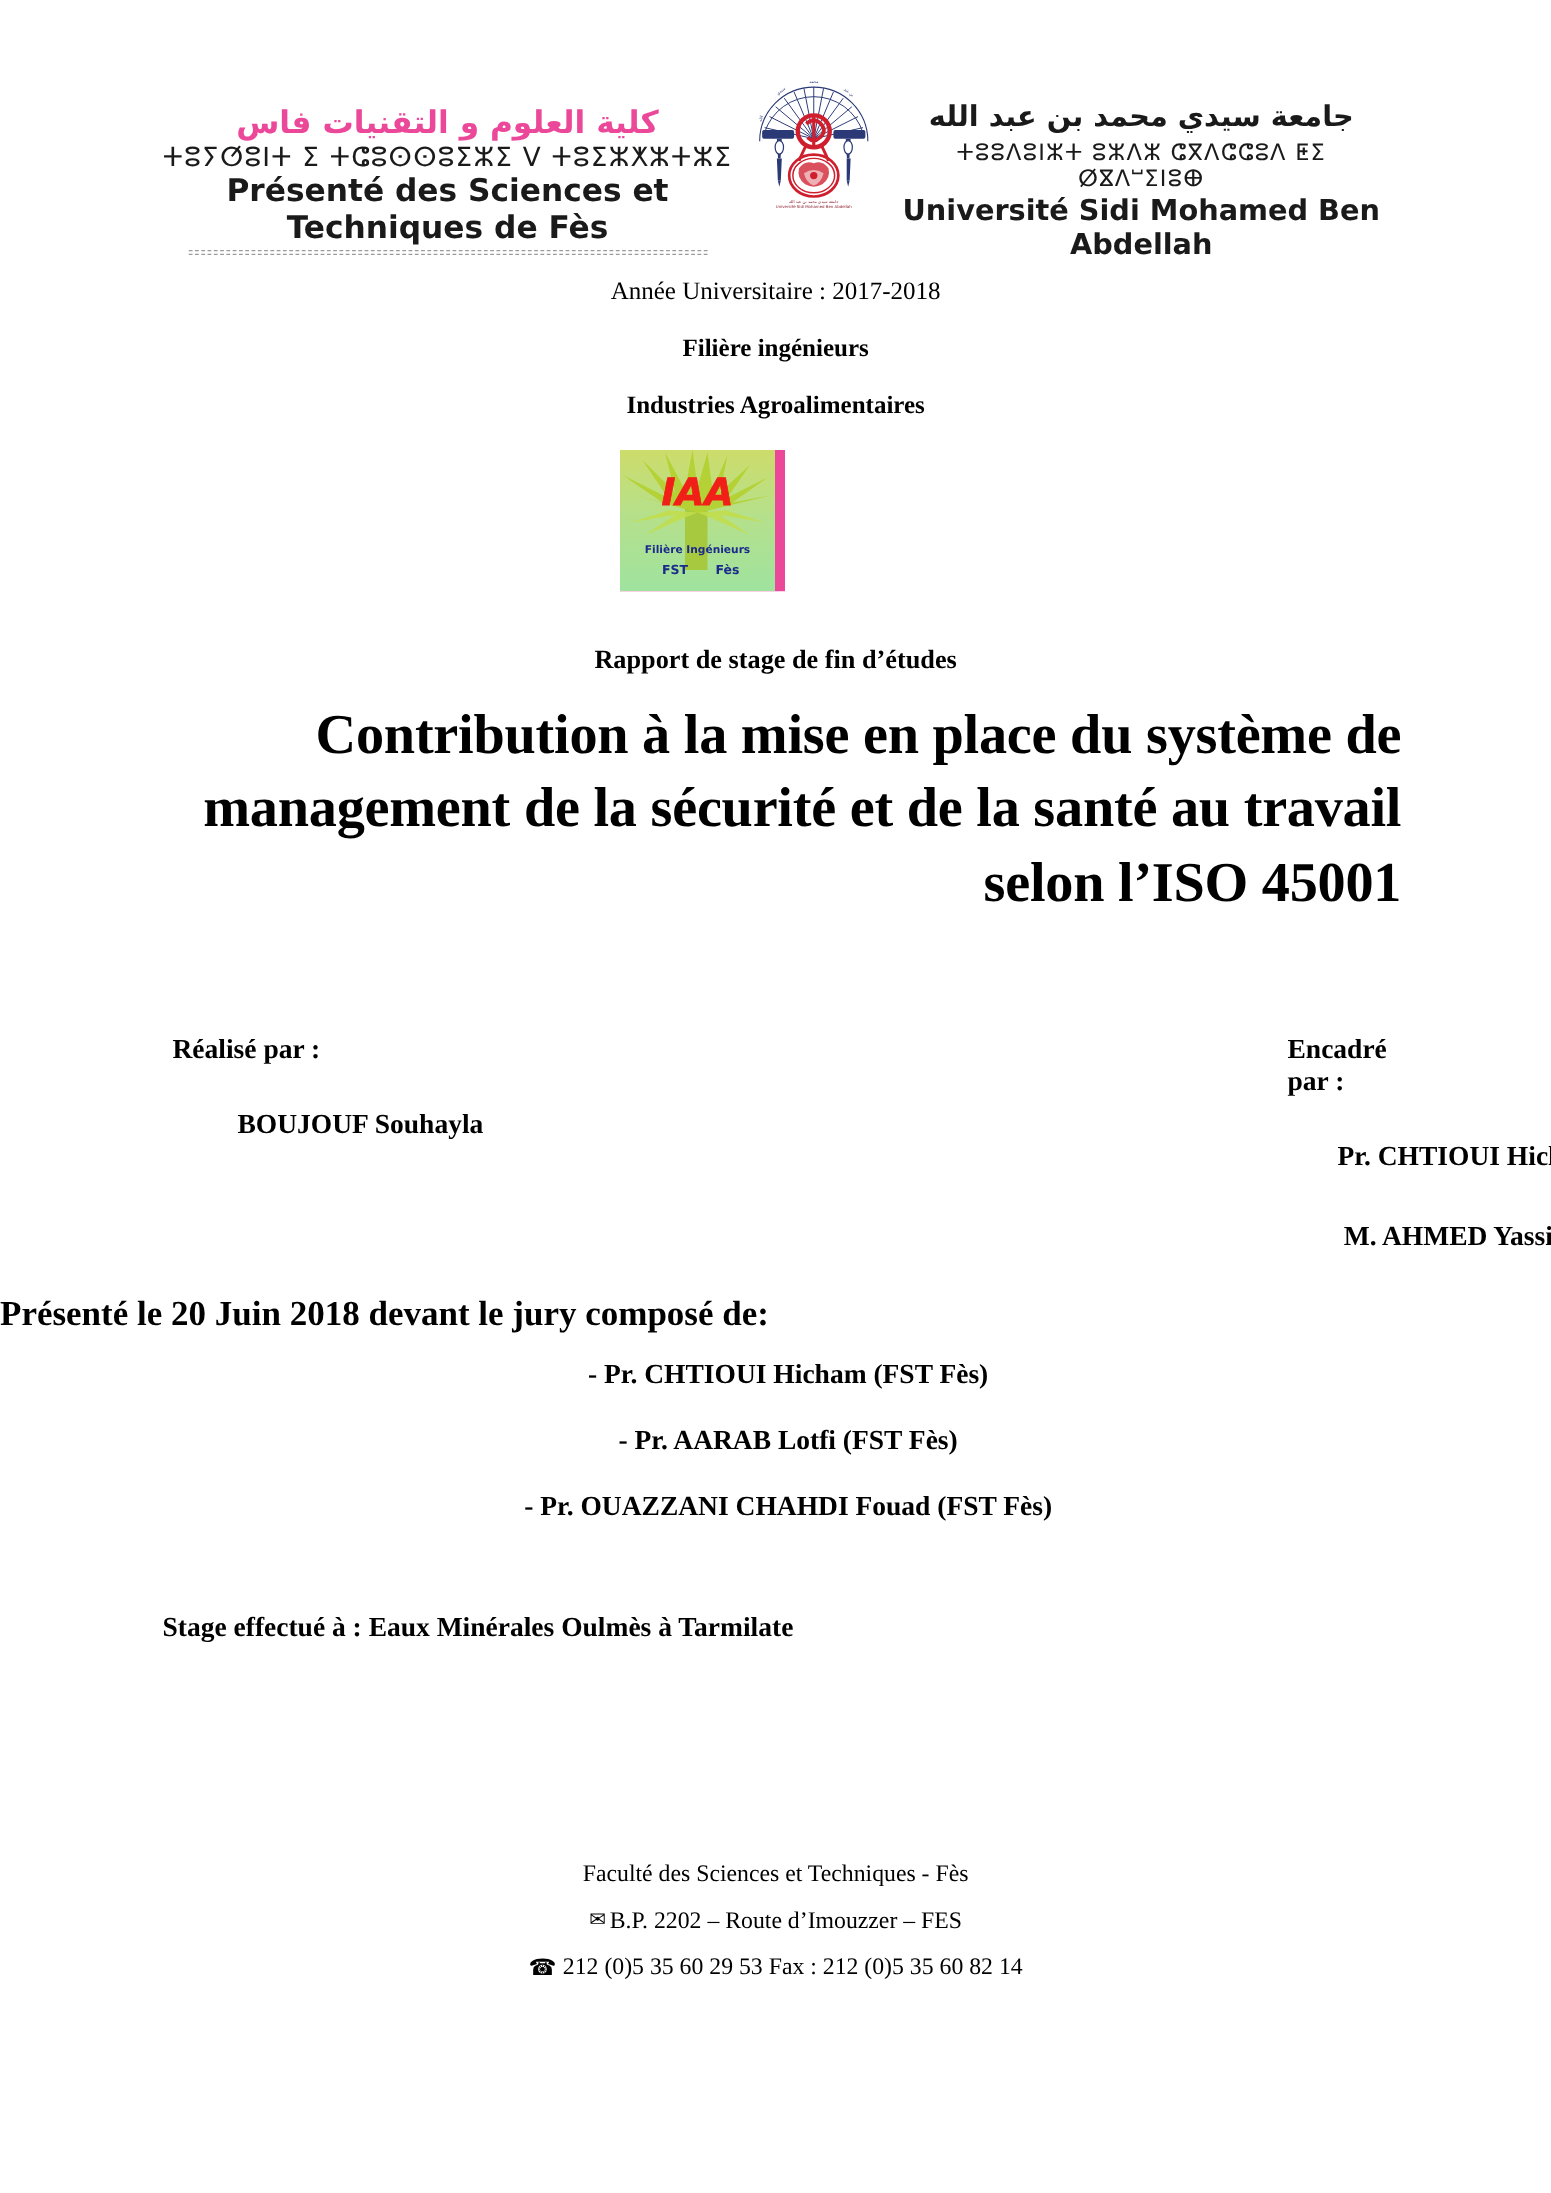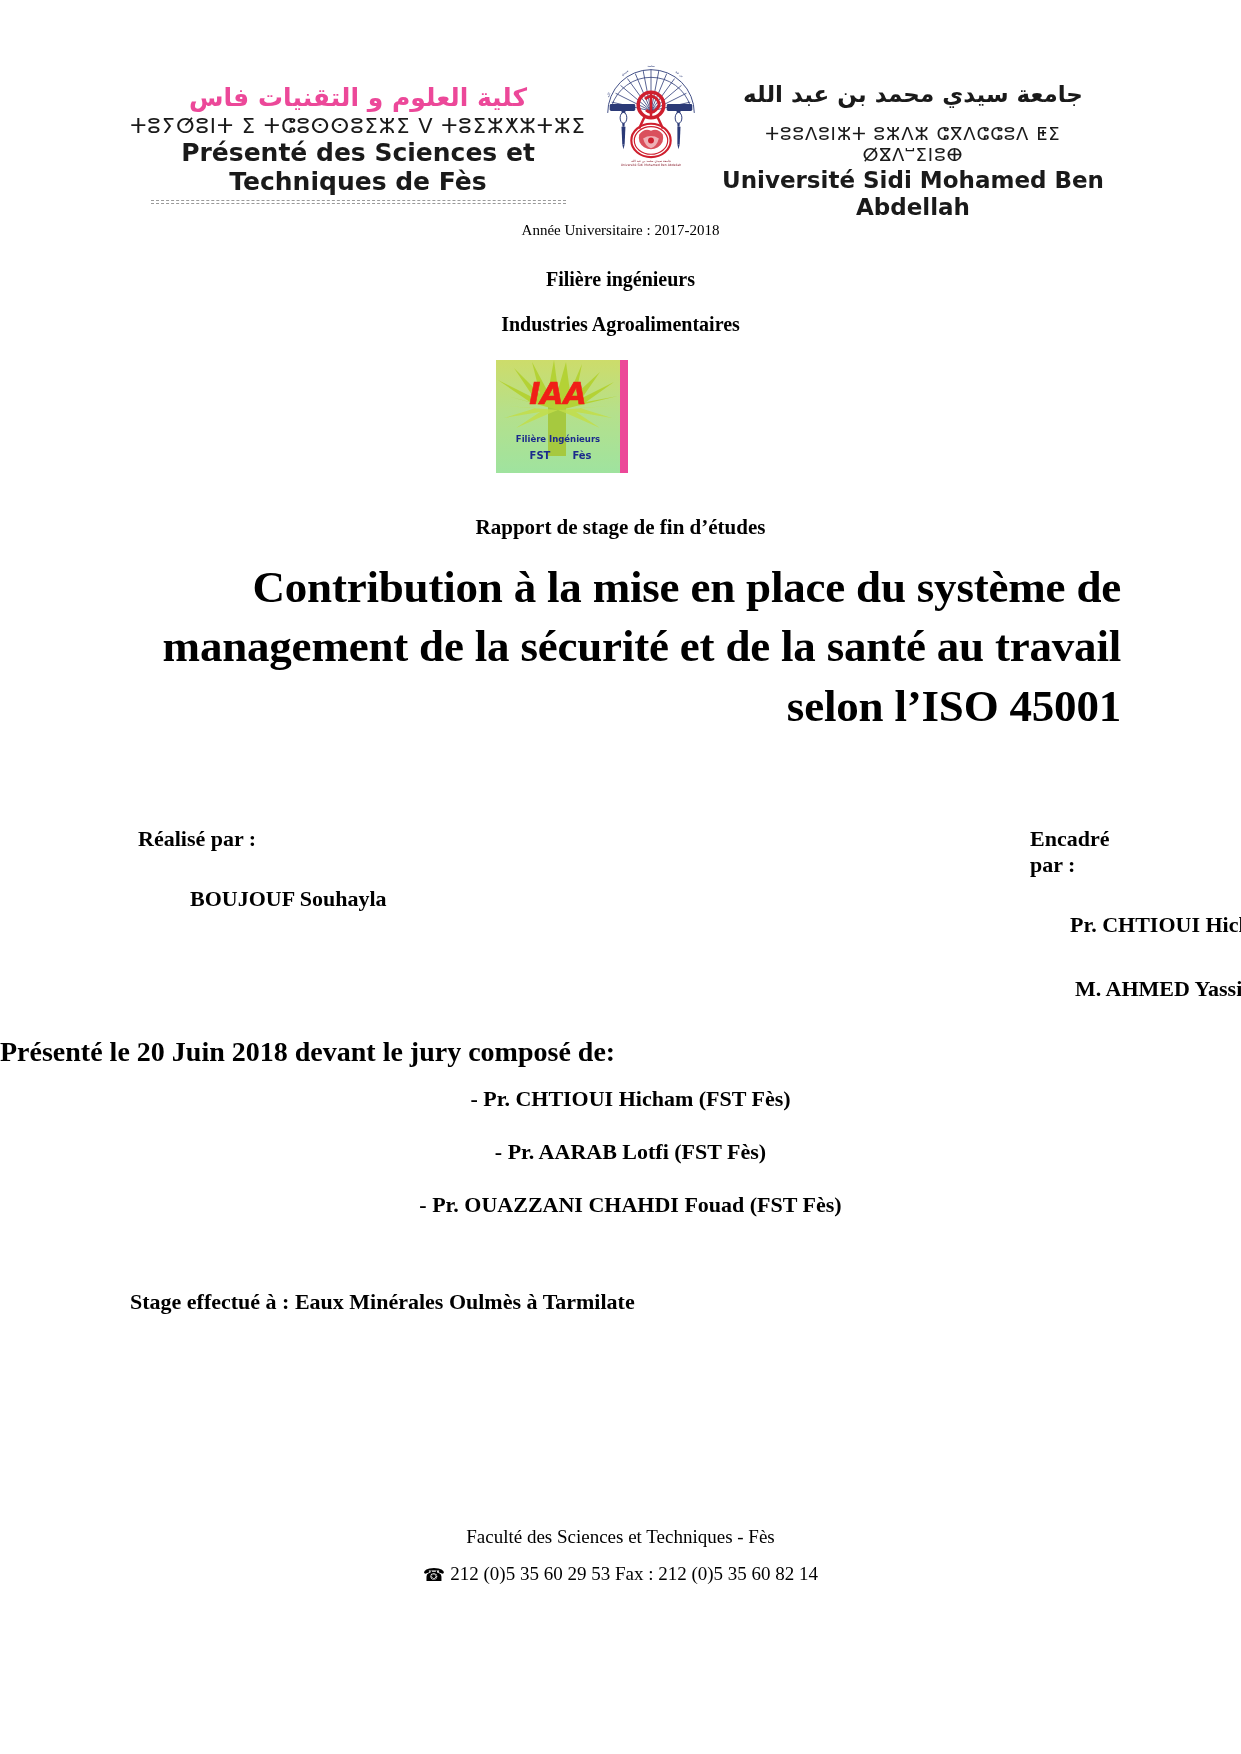--- a/index.html
+++ b/index.html
@@ -90,35 +90,35 @@
     font-size: 23px;
     direction: rtl;
     line-height: 1.3;
     color: #1a1a1a;
   }
   .univ-tifinagh {
     font-family: "DejaVu Sans", sans-serif;
     font-size: 18px;
     letter-spacing: 1px;
     line-height: 1.15;
-    margin-top: 14px;
+    margin-top: 3px;
     color: #1a1a1a;
   }
   .univ-latin {
     font-family: "DejaVu Sans", sans-serif;
     font-weight: bold;
     font-size: 23px;
     line-height: 1.15;
     margin-top: 2px;
     color: #1a1a1a;
   }
 
   .annee {
     position: absolute; top: 222px; left: 0; right: 0;
-    font-size: 15px;
+    font-size: 20px;
     font-family: "Liberation Serif", serif;
     text-align: center;
   }
   .filiere {
     position: absolute; top: 268px; left: 0; right: 0;
     font-size: 20px; font-weight: bold;
     text-align: center;
   }
   .industries {
     position: absolute; top: 313px; left: 0; right: 0;
@@ -375,17 +375,20 @@
     <div class="jury-item">- Pr. CHTIOUI Hicham (FST Fès)</div>
     <div class="jury-item">- Pr. AARAB Lotfi (FST Fès)</div>
     <div class="jury-item">- Pr. OUAZZANI CHAHDI Fouad (FST Fès)</div>
   </div>
 
   <div class="stage">Stage effectué à : Eaux Minérales Oulmès à Tarmilate</div>
 
   <div class="footer">
     <div class="footer-line">Faculté des Sciences et Techniques -  Fès</div>
     <div class="footer-line">
+      <span class="f-icon">✉</span><span>B.P. 2202 – Route d’Imouzzer – FES</span>
+    </div>
+    <div class="footer-line">
       <span class="f-icon-phone">☎</span><span>212 (0)5 35 60 29 53  Fax : 212 (0)5 35 60 82 14</span>
     </div>
   </div>
 
 </div>
 
 </body></html>

